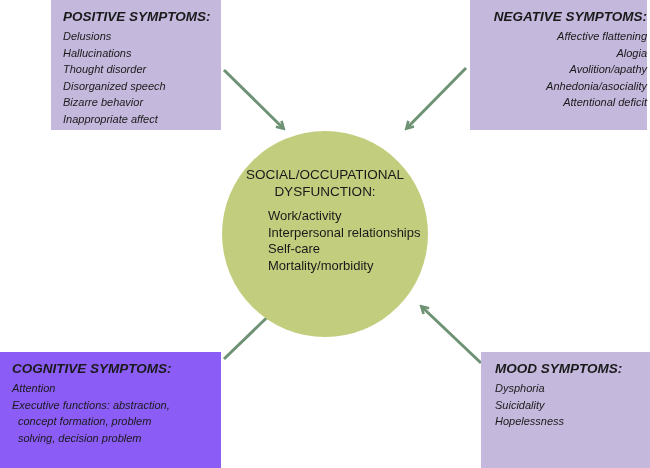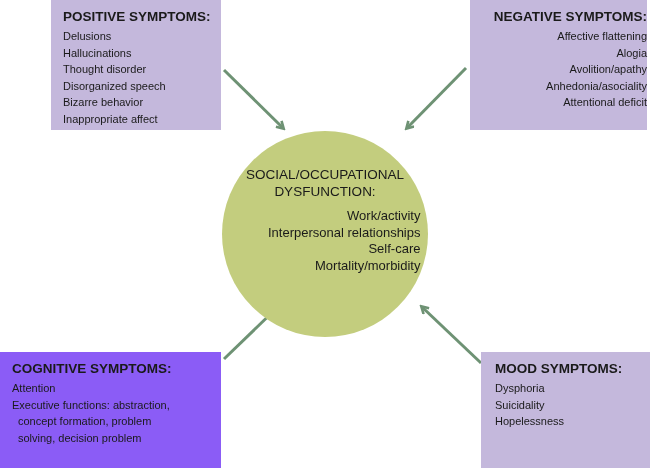--- a/index.html
+++ b/index.html
@@ -1,30 +1,30 @@
 <!DOCTYPE html>
 <html><head>
 <meta charset="utf-8">
 <style>
   html, body { margin: 0; padding: 0; background: #ffffff; }
   body { width: 650px; height: 468px; position: relative; overflow: hidden;
          font-family: "Liberation Sans", sans-serif; color: #1a1a1a; }
-  .box { position: absolute; background: #c4b8dc; box-sizing: border-box; }
+  .box { position: absolute; background: #c4b8dc; box-sizing: border-box; font-style: italic; }
   .box .title { font-weight: bold; font-size: 13.5px; line-height: 17px; margin-bottom: 3px; }
   .box .item { font-size: 11px; line-height: 16.5px; }
   .box .item.indent { padding-left: 6px; }
   #pos { left: 51px; top: 0; width: 170px; height: 130px; padding: 8px 0 0 12px; }
   #neg { left: 470px; top: 0; width: 177px; height: 130px; padding: 8px 0 0 14px; text-align: right; }
   #cog { left: 0; top: 352px; width: 221px; height: 116px; padding: 8px 0 0 12px; }
   #mood { left: 481px; top: 352px; width: 169px; height: 116px; padding: 8px 0 16px 14px; }
   #circle { position: absolute; left: 222px; top: 131px; width: 206px; height: 206px;
             border-radius: 50%; background: #c3cd7e; box-sizing: border-box; }
   #circle .ctitle { position: absolute; left: 0; right: 0; top: 36px; text-align: center;
                     font-weight: normal; font-size: 13.5px; line-height: 16.5px; }
-  #circle .clist { position: absolute; left: 46px; top: 77px; text-align: right; }
+  #circle .clist { position: absolute; left: 46px; top: 77px; }
   #circle .item { font-size: 13px; line-height: 16.5px; }
   svg#arrows { position: absolute; left: 0; top: 0; }
 </style>
 </head>
 <body style="color: rgb(26, 26, 26);">
 
 <svg id="arrows" width="650" height="468" viewBox="0 0 650 468">
   <defs>
     <marker id="ah" markerWidth="10" markerHeight="10" refX="7" refY="5" orient="auto" markerUnits="userSpaceOnUse">
       <path d="M1,1 L8,5 L1,9" fill="none" stroke="#6e9274" stroke-width="2.6"></path>

